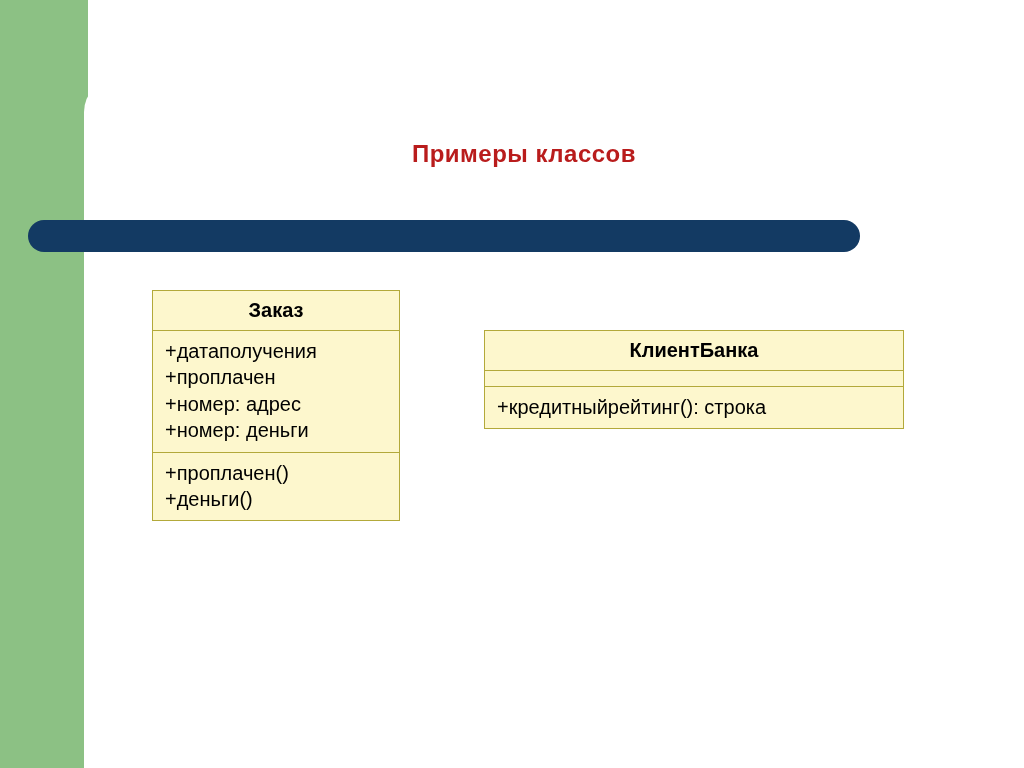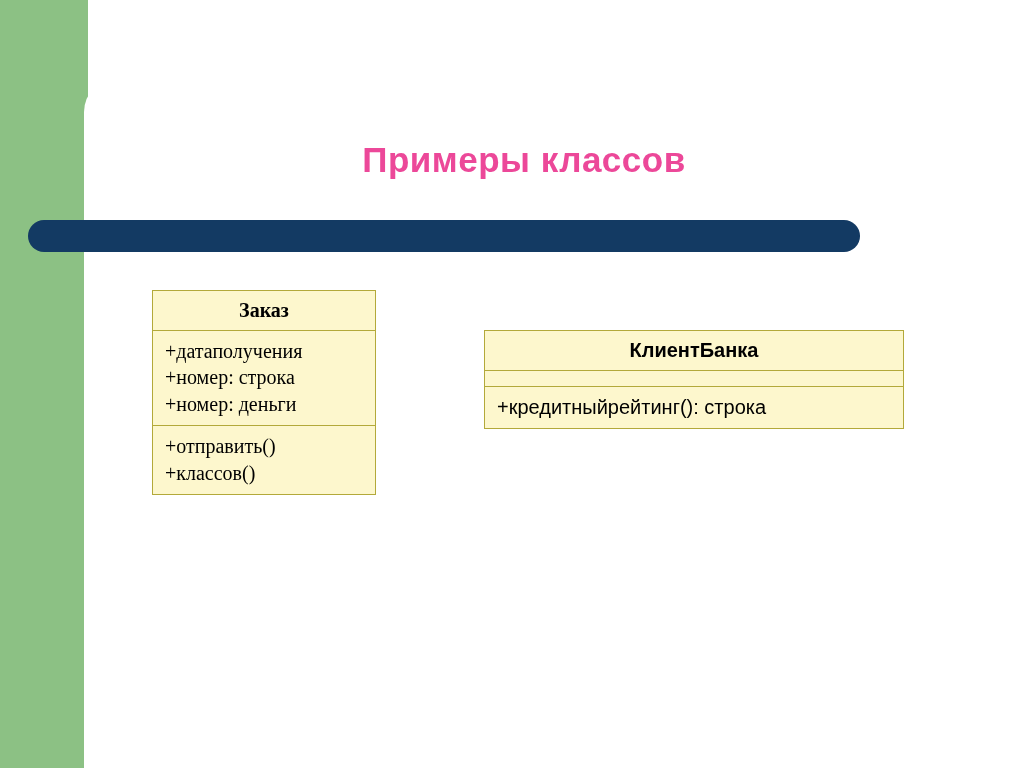--- a/index.html
+++ b/index.html
@@ -39,23 +39,23 @@
     background: #ffffff;
     border-top-left-radius: 34px;
   }
   
   .title {
     position: absolute;
     left: 84px;
     top: 140px;
     width: 880px;
     text-align: center;
-    font-size: 35px;
+    font-size: 24px;
     font-weight: bold;
-    color: #ec4899;
+    color: #b91c1c;
     letter-spacing: 0.5px;
   }
   
   .navy-bar {
     position: absolute;
     left: 28px;
     top: 220px;
     width: 832px;
     height: 32px;
     background: #133a63;
@@ -87,22 +87,21 @@
     font-size: 20px;
     color: #000000;
     line-height: 1.32;
     white-space: nowrap;
   }
 
   
   #class-order {
     left: 152px;
     top: 290px;
-    width: 224px;
-    font-family: Liberation Serif, serif;
+    width: 248px;
   }
   #class-bankclient {
     left: 484px;
     top: 330px;
     width: 420px;
   }
 </style>
 </head>
 <body>
 
@@ -111,26 +110,27 @@
   <div class="green-band"></div>
   <div class="white-panel"></div>
 
   <div class="title">Примеры классов</div>
   <div class="navy-bar"></div>
 
   <div class="uml-class" id="class-order">
     <div class="sect class-name">Заказ</div>
     <div class="sect">
       <div class="member">+датаполучения</div>
-      <div class="member">+номер: строка</div>
+      <div class="member">+проплачен</div>
+      <div class="member">+номер: адрес</div>
       <div class="member">+номер: деньги</div>
     </div>
     <div class="sect">
-      <div class="member">+отправить()</div>
-      <div class="member">+классов()</div>
+      <div class="member">+проплачен()</div>
+      <div class="member">+деньги()</div>
     </div>
   </div>
 
   <div class="uml-class" id="class-bankclient">
     <div class="sect class-name">КлиентБанка</div>
     <div class="sect">
     </div>
     <div class="sect">
       <div class="member">+кредитныйрейтинг(): строка</div>
     </div>

